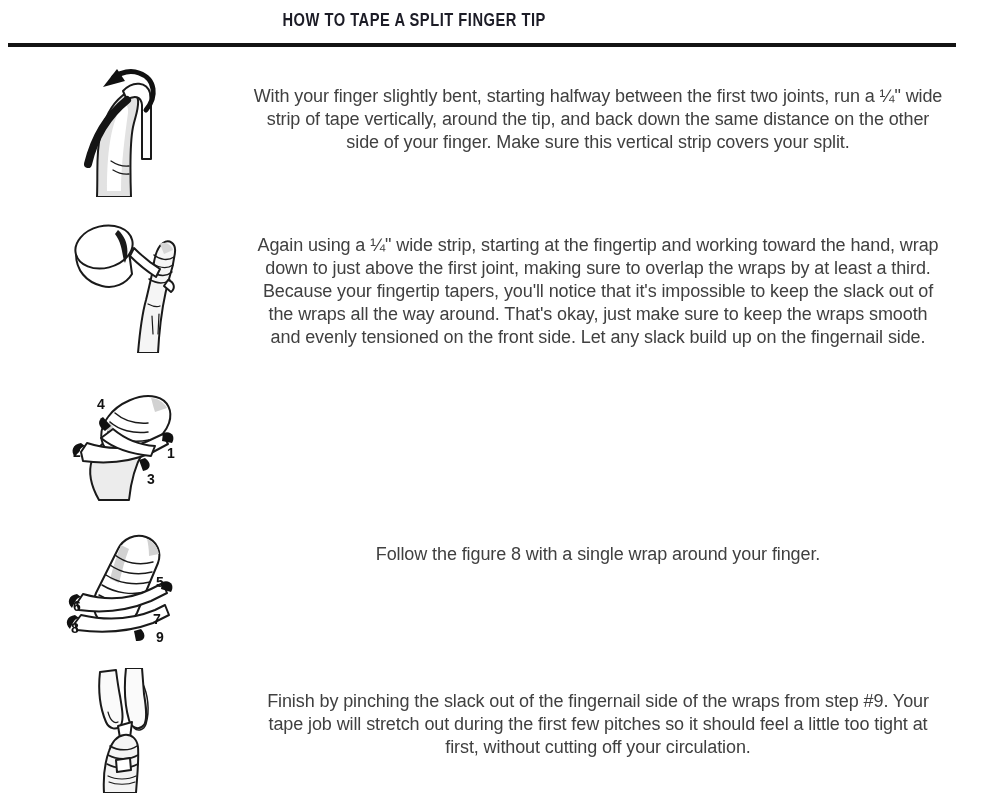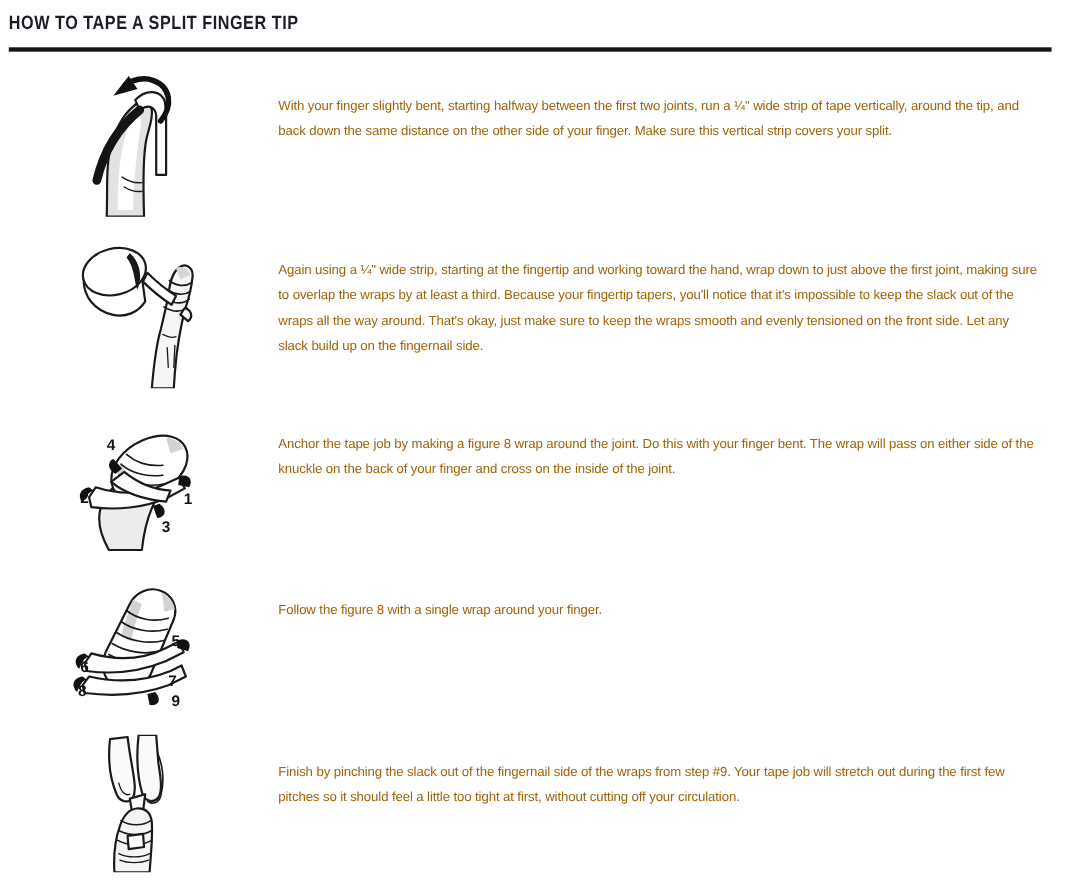--- a/index.html
+++ b/index.html
@@ -3,21 +3,21 @@
 <meta charset="utf-8">
 <style>
   * { box-sizing: border-box; }
   html, body { margin: 0; padding: 0; }
   body {
     width: 984px; height: 808px;
     background: #ffffff;
     font-family: "Liberation Sans", sans-serif;
     overflow: hidden;
   }
-  .page { padding: 8px 9px 0 8px; }
+  .page { padding: 8px 9px 0 8px; text-align: center; }
 
   .title {
     margin: 0; padding-top: 2px;
     font-size: 17.5px; line-height: 20px;
     font-weight: 800;
     color: #1c1c26;
     letter-spacing: 0.6px;
     transform: scaleX(0.84);
     transform-origin: left center;
     white-space: nowrap;
@@ -26,22 +26,22 @@
 
   .step { display: flex; }
   .fig-col {
     flex: 0 0 230px; width: 230px;
     display: flex; justify-content: center; align-items: flex-start;
     padding-top: 2px;
   }
   .text-col {
     flex: 1; max-width: 705px;
     margin: 0; padding-left: 15px;
-    color: #a16207;
-    font-size: 12px; line-height: 23px;
+    color: #404040;
+    font-size: 18px; line-height: 23px;
     letter-spacing: -0.1px;
   }
   .step-1 { margin-top: 16px; min-height: 138px; margin-bottom: 5px; }
   .step-1 .text-col { padding-top: 22px; }
   .step-2 { min-height: 160px; margin-bottom: 18px; }
   .step-2 .text-col { padding-top: 28px; }
   .step-3 { min-height: 122px; margin-bottom: 23px; }
   .step-3 .text-col { padding-top: 8px; }
   .step-4 { min-height: 127px; margin-bottom: 10px; }
   .step-4 .text-col { padding-top: 14px; }
@@ -122,21 +122,20 @@
           <path stroke="none" fill="#111111" d="M100,47 C108,44 113,50 109,57 L99,55 Z"></path>
           <path stroke="none" fill="#111111" d="M42,45 C35,41 34,34 40,31 L48,40 Z"></path>
           <path stroke="none" fill="#111111" d="M82,72 C89,77 88,84 80,85 L76,74 Z"></path>
         </g>
         <text x="34" y="23">4</text>
         <text x="10" y="71">2</text>
         <text x="104" y="72">1</text>
         <text x="84" y="98">3</text>
       </svg>
     </div>
-    <p class="text-col">Anchor the tape job by making a figure 8 wrap around the joint. Do this with your finger bent. The wrap will pass on either side of the knuckle on the back of your finger and cross on the inside of the joint.</p>
   </section>
 
   <section class="step step-4">
     <div class="fig-col">
       <svg viewBox="0 0 120 120" width="120" height="120">
         <g stroke="#1a1a1a" stroke-width="2" fill="#ffffff" stroke-linejoin="round" stroke-linecap="round">
           <path d="M40,92 C31,86 28,74 33,62 L55,18 C60,8 72,2 83,6 C94,10 99,21 95,32 L74,82 C69,93 54,99 40,92 Z"></path>
           <path stroke="none" fill="#d2d2d2" d="M58,14 C54,24 50,36 47,48 L56,52 C59,40 62,28 66,18 Z"></path>
           <path stroke="none" fill="#d2d2d2" d="M84,8 C90,10 95,16 96,23 L86,25 C86,18 85,12 84,8 Z"></path>
           <path fill="none" stroke-width="1.5" d="M52,24 C62,32 76,35 90,31"></path>

